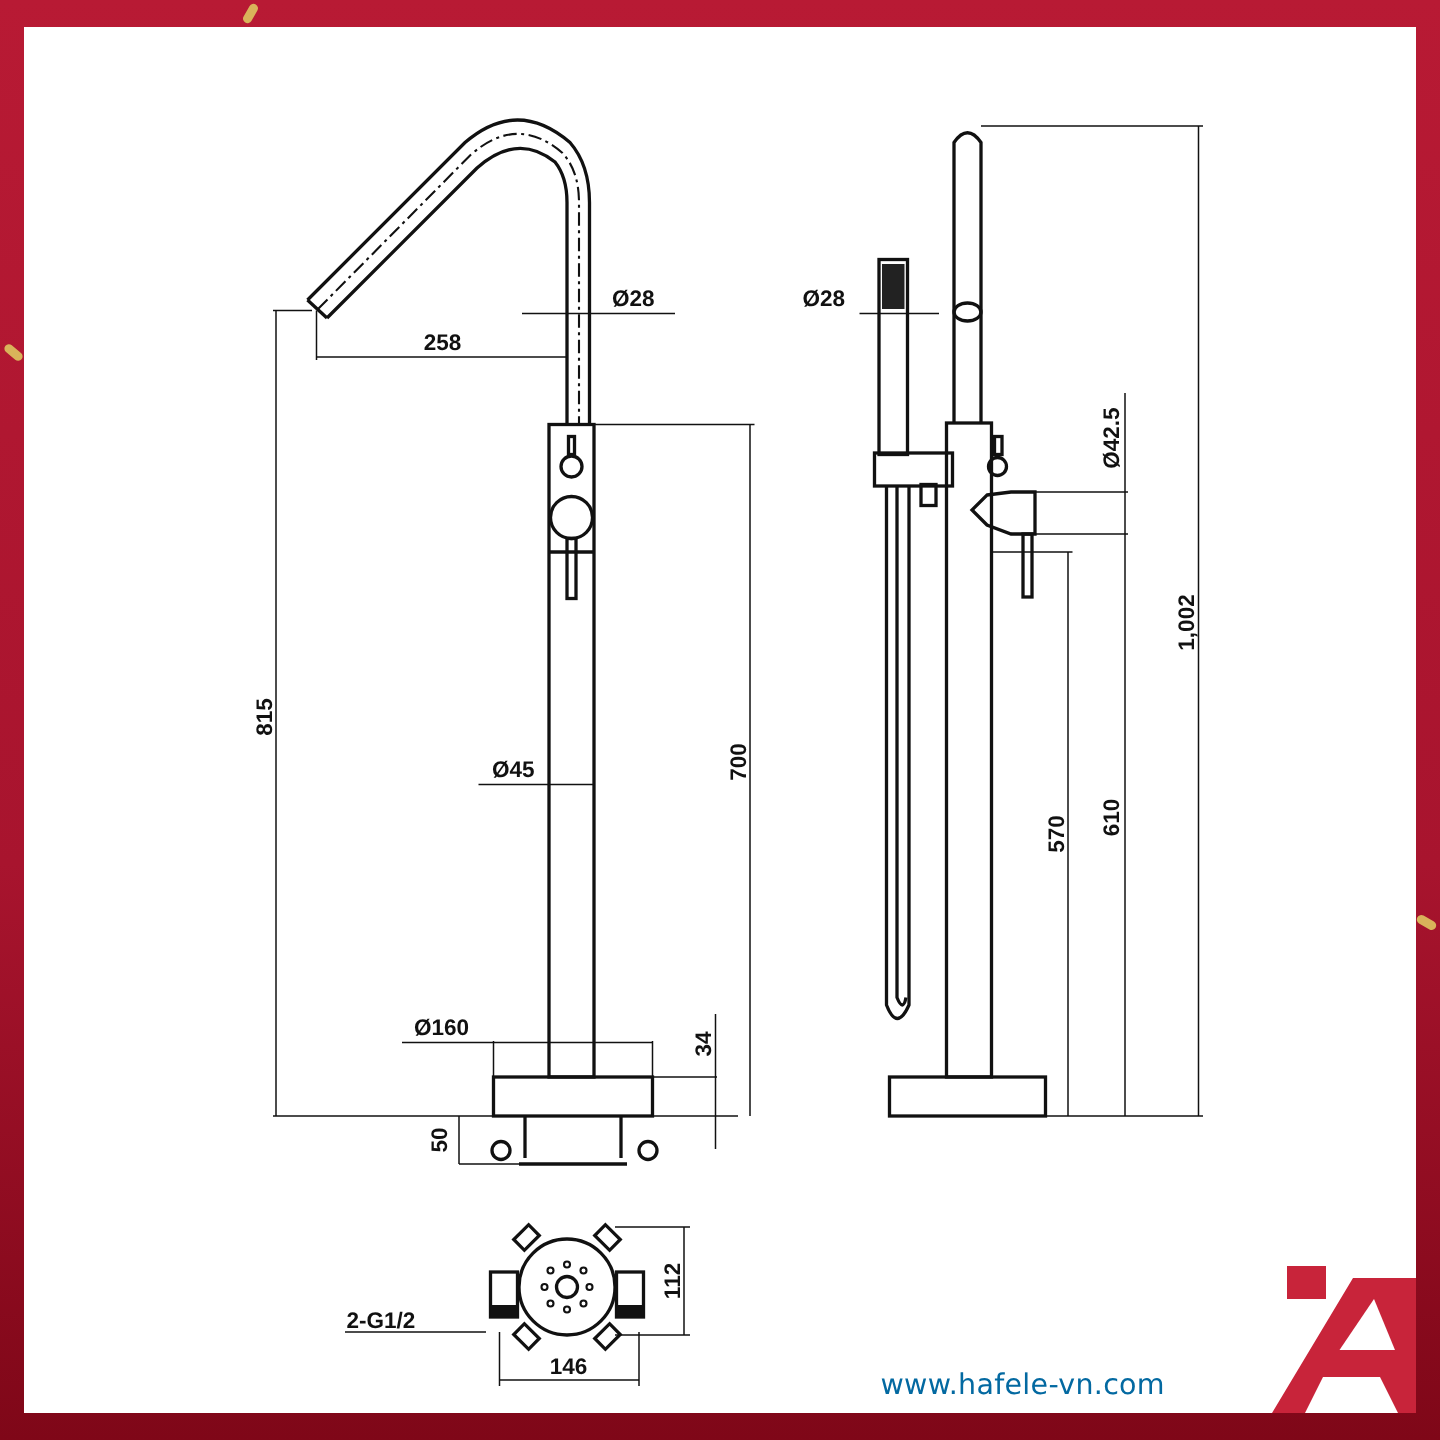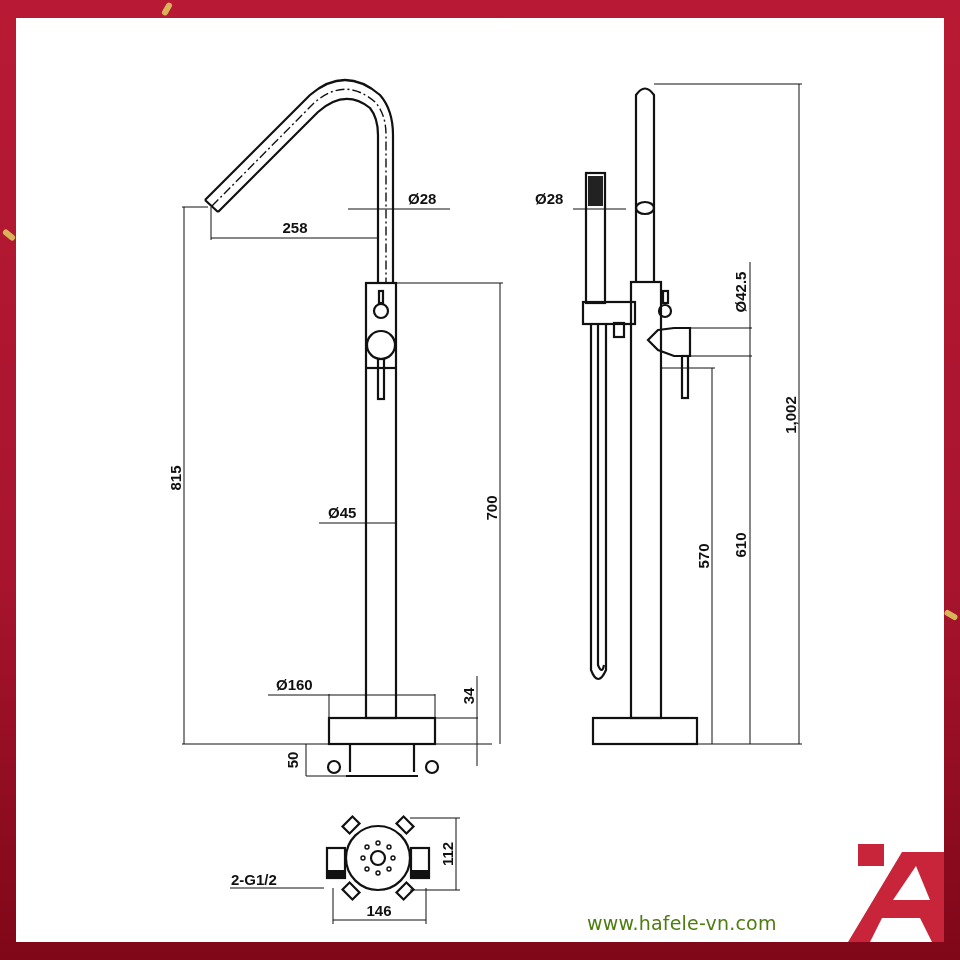--- a/index.html
+++ b/index.html
@@ -5,21 +5,21 @@
   html,body{margin:0;padding:0;}
   body{width:960px;height:960px;overflow:hidden;position:relative;
     background:linear-gradient(180deg,#b81a34 0%,#a8142e 60%,#7f0718 100%);
     font-family:"Liberation Sans",sans-serif;}
   .panel{position:absolute;left:16px;top:18px;width:928px;height:924px;background:#ffffff;}
   svg.drawing{position:absolute;left:0;top:0;width:960px;height:960px;}
   .ln{stroke:#111;stroke-width:2.2;fill:none;}
   .thin{stroke:#111;stroke-width:1;fill:none;}
   .dash{stroke:#111;stroke-width:1.4;fill:none;stroke-dasharray:9 3 2 3;}
   .dim{font-family:"Liberation Sans",sans-serif;font-weight:bold;font-size:15px;fill:#111;}
-  .url{position:absolute;left:587px;top:912px;font-family:"DejaVu Sans",sans-serif;font-size:19px;color:#4d7c0f;letter-spacing:0.2px;}
+  .url{position:absolute;left:587px;top:912px;font-family:"DejaVu Sans",sans-serif;font-size:19px;color:#0369a1;letter-spacing:0.2px;}
   .confetti{position:absolute;width:14px;height:6px;border-radius:3px;background:#d9b35a;}
 </style>
 </head>
 <body>
 
 <div class="panel"></div>
 
 <span class="confetti" style="left:160px;top:6px;transform:rotate(-60deg);"></span>
 <span class="confetti" style="left:2px;top:232px;transform:rotate(40deg);"></span>
 <span class="confetti" style="left:944px;top:612px;transform:rotate(30deg);"></span>

